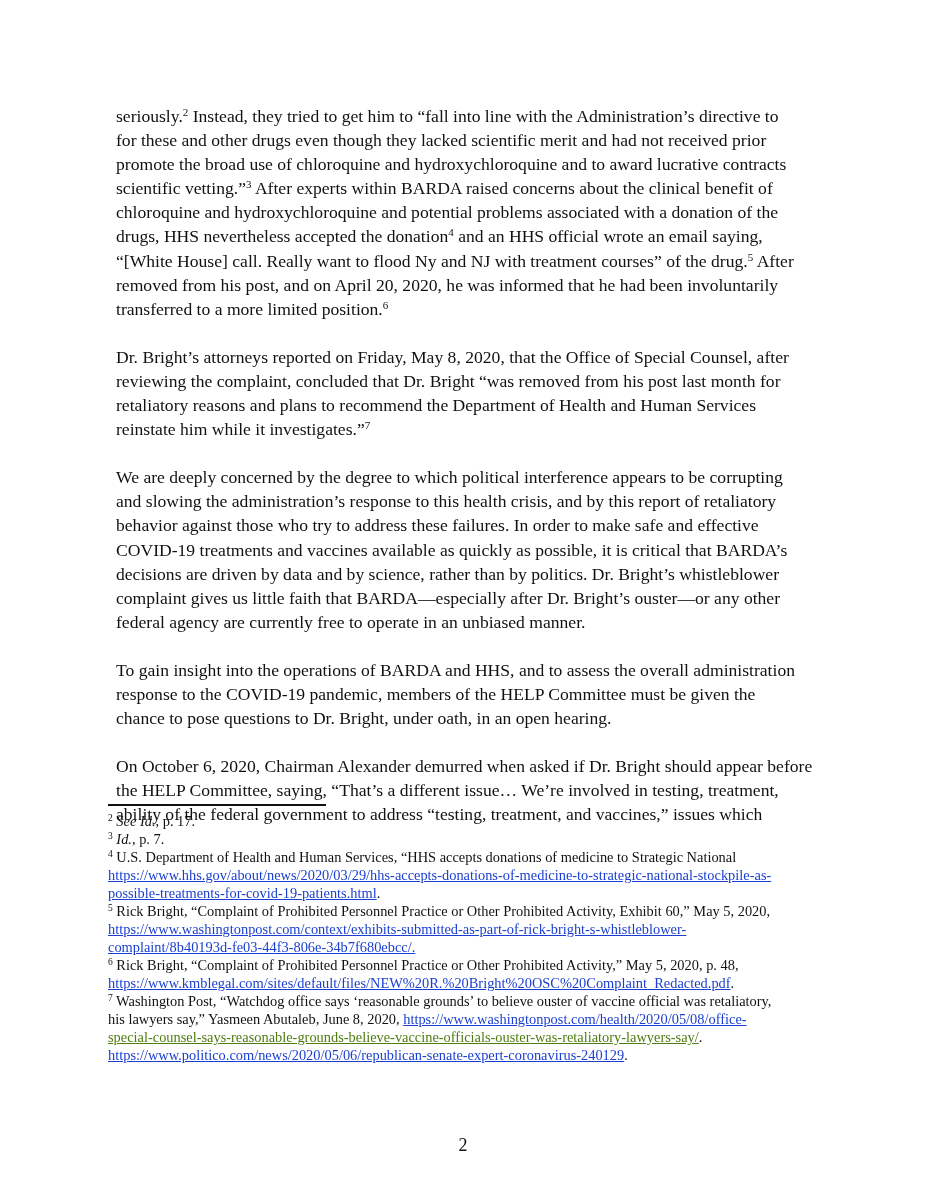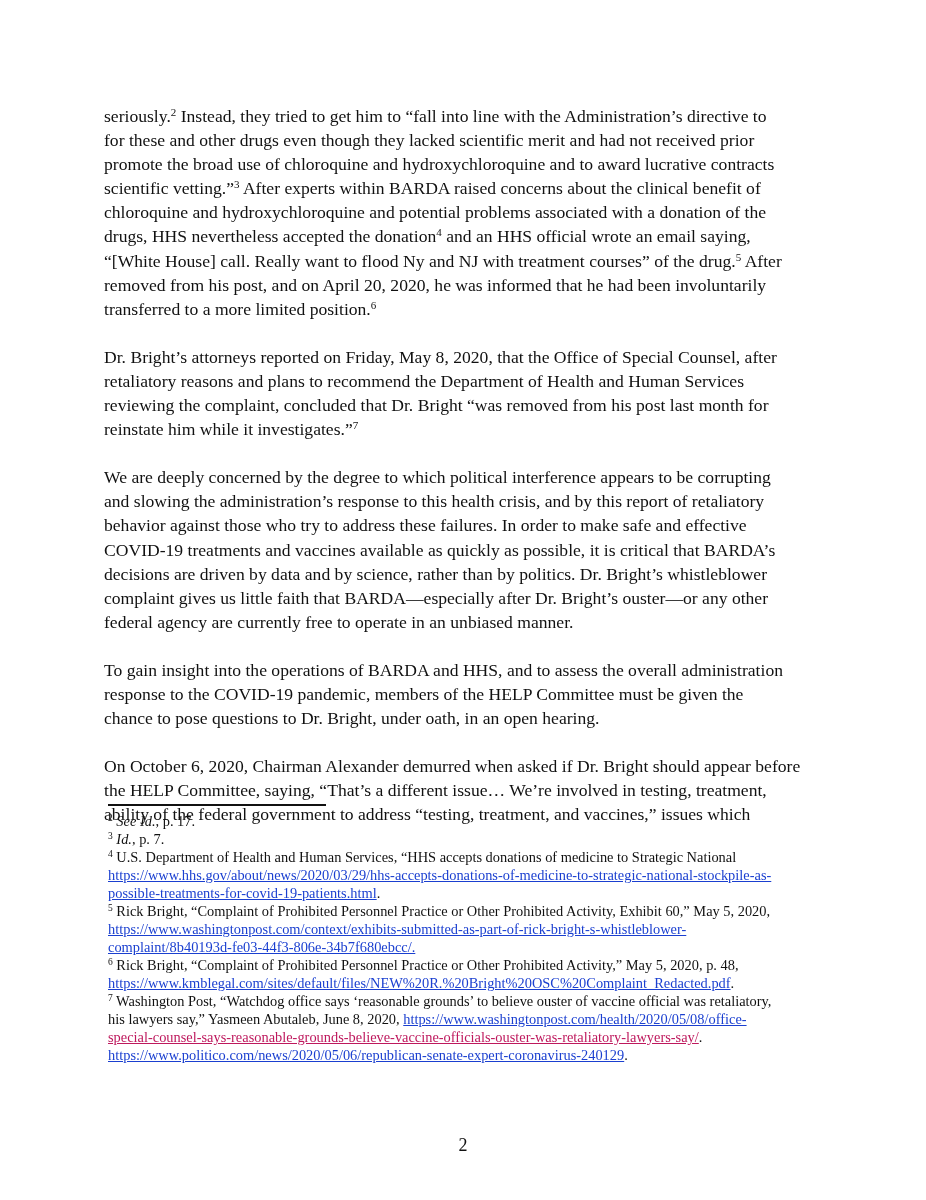--- a/index.html
+++ b/index.html
@@ -10,21 +10,21 @@
     body {
       width: 926px;
       height: 1200px;
       position: relative;
       overflow: hidden;
       font-family: "Liberation Serif", "DejaVu Serif", serif;
       color: #111111;
     }
     .page {
       position: absolute;
-      left: 104px;
+      left: 116px;
       top: 104px;
       width: 716px;
     }
     .para {
       font-size: 17.6px;
       line-height: 24.1px;
       margin: 0 0 24px 0;
       white-space: normal;
     }
     .para .line {
@@ -85,22 +85,22 @@
     <span class="line"><span>scientific vetting.”</span><sup>3</sup><span> After experts within BARDA raised concerns about the clinical benefit of</span></span>
     <span class="line">chloroquine and hydroxychloroquine and potential problems associated with a donation of the</span>
     <span class="line"><span>drugs, HHS nevertheless accepted the donation</span><sup>4</sup><span> and an HHS official wrote an email saying,</span></span>
     <span class="line"><span>“[White House] call. Really want to flood Ny and NJ with treatment courses” of the drug.</span><sup>5</sup><span> After</span></span>
     <span class="line">removed from his post, and on April 20, 2020, he was informed that he had been involuntarily</span>
     <span class="line"><span>transferred to a more limited position.</span><sup>6</sup></span>
   </p>
 
   <p class="para">
     <span class="line">Dr. Bright’s attorneys reported on Friday, May 8, 2020, that the Office of Special Counsel, after</span>
+    <span class="line">reviewing the complaint, concluded that Dr. Bright “was removed from his post last month for</span>
     <span class="line">retaliatory reasons and plans to recommend the Department of Health and Human Services</span>
-    <span class="line">reviewing the complaint, concluded that Dr. Bright “was removed from his post last month for</span>
     <span class="line"><span>reinstate him while it investigates.”</span><sup>7</sup></span>
   </p>
 
   <p class="para">
     <span class="line">We are deeply concerned by the degree to which political interference appears to be corrupting</span>
     <span class="line">and slowing the administration’s response to this health crisis, and by this report of retaliatory</span>
     <span class="line">behavior against those who try to address these failures. In order to make safe and effective</span>
     <span class="line">COVID-19 treatments and vaccines available as quickly as possible, it is critical that BARDA’s</span>
     <span class="line">decisions are driven by data and by science, rather than by politics. Dr. Bright’s whistleblower</span>
     <span class="line">complaint gives us little faith that BARDA—especially after Dr. Bright’s ouster—or any other</span>
@@ -145,21 +145,21 @@
   </div>
 
   <div class="fn">
     <span class="line"><sup>6</sup><span> Rick Bright, “Complaint of Prohibited Personnel Practice or Other Prohibited Activity,” May 5, 2020, p. 48,</span></span>
     <span class="line"><a class="link" style="color: rgb(26, 63, 208);">https://www.kmblegal.com/sites/default/files/NEW%20R.%20Bright%20OSC%20Complaint_Redacted.pdf</a><span>.</span></span>
   </div>
 
   <div class="fn">
     <span class="line"><sup>7</sup><span> Washington Post, “Watchdog office says ‘reasonable grounds’ to believe ouster of vaccine official was retaliatory,</span></span>
     <span class="line"><span>his lawyers say,” Yasmeen Abutaleb, June 8, 2020, </span><a class="link" style="color: rgb(26, 63, 208);">https://www.washingtonpost.com/health/2020/05/08/office-</a></span>
-    <span class="line"><a class="link" style="color: #be185d; margin-top: 43px;">special-counsel-says-reasonable-grounds-believe-vaccine-officials-ouster-was-retaliatory-lawyers-say/</a><span>.</span></span>
+    <span class="line"><a class="link" style="color: #4d7c0f; margin-top: 43px;">special-counsel-says-reasonable-grounds-believe-vaccine-officials-ouster-was-retaliatory-lawyers-say/</a><span>.</span></span>
   </div>
 
   <div class="fn">
     <span class="line"><a class="link" style="color: rgb(26, 63, 208);">https://www.politico.com/news/2020/05/06/republican-senate-expert-coronavirus-240129</a><span>.</span></span>
   </div>
 </div>
 
 <div class="page-number">2</div>
 
 </body></html>

